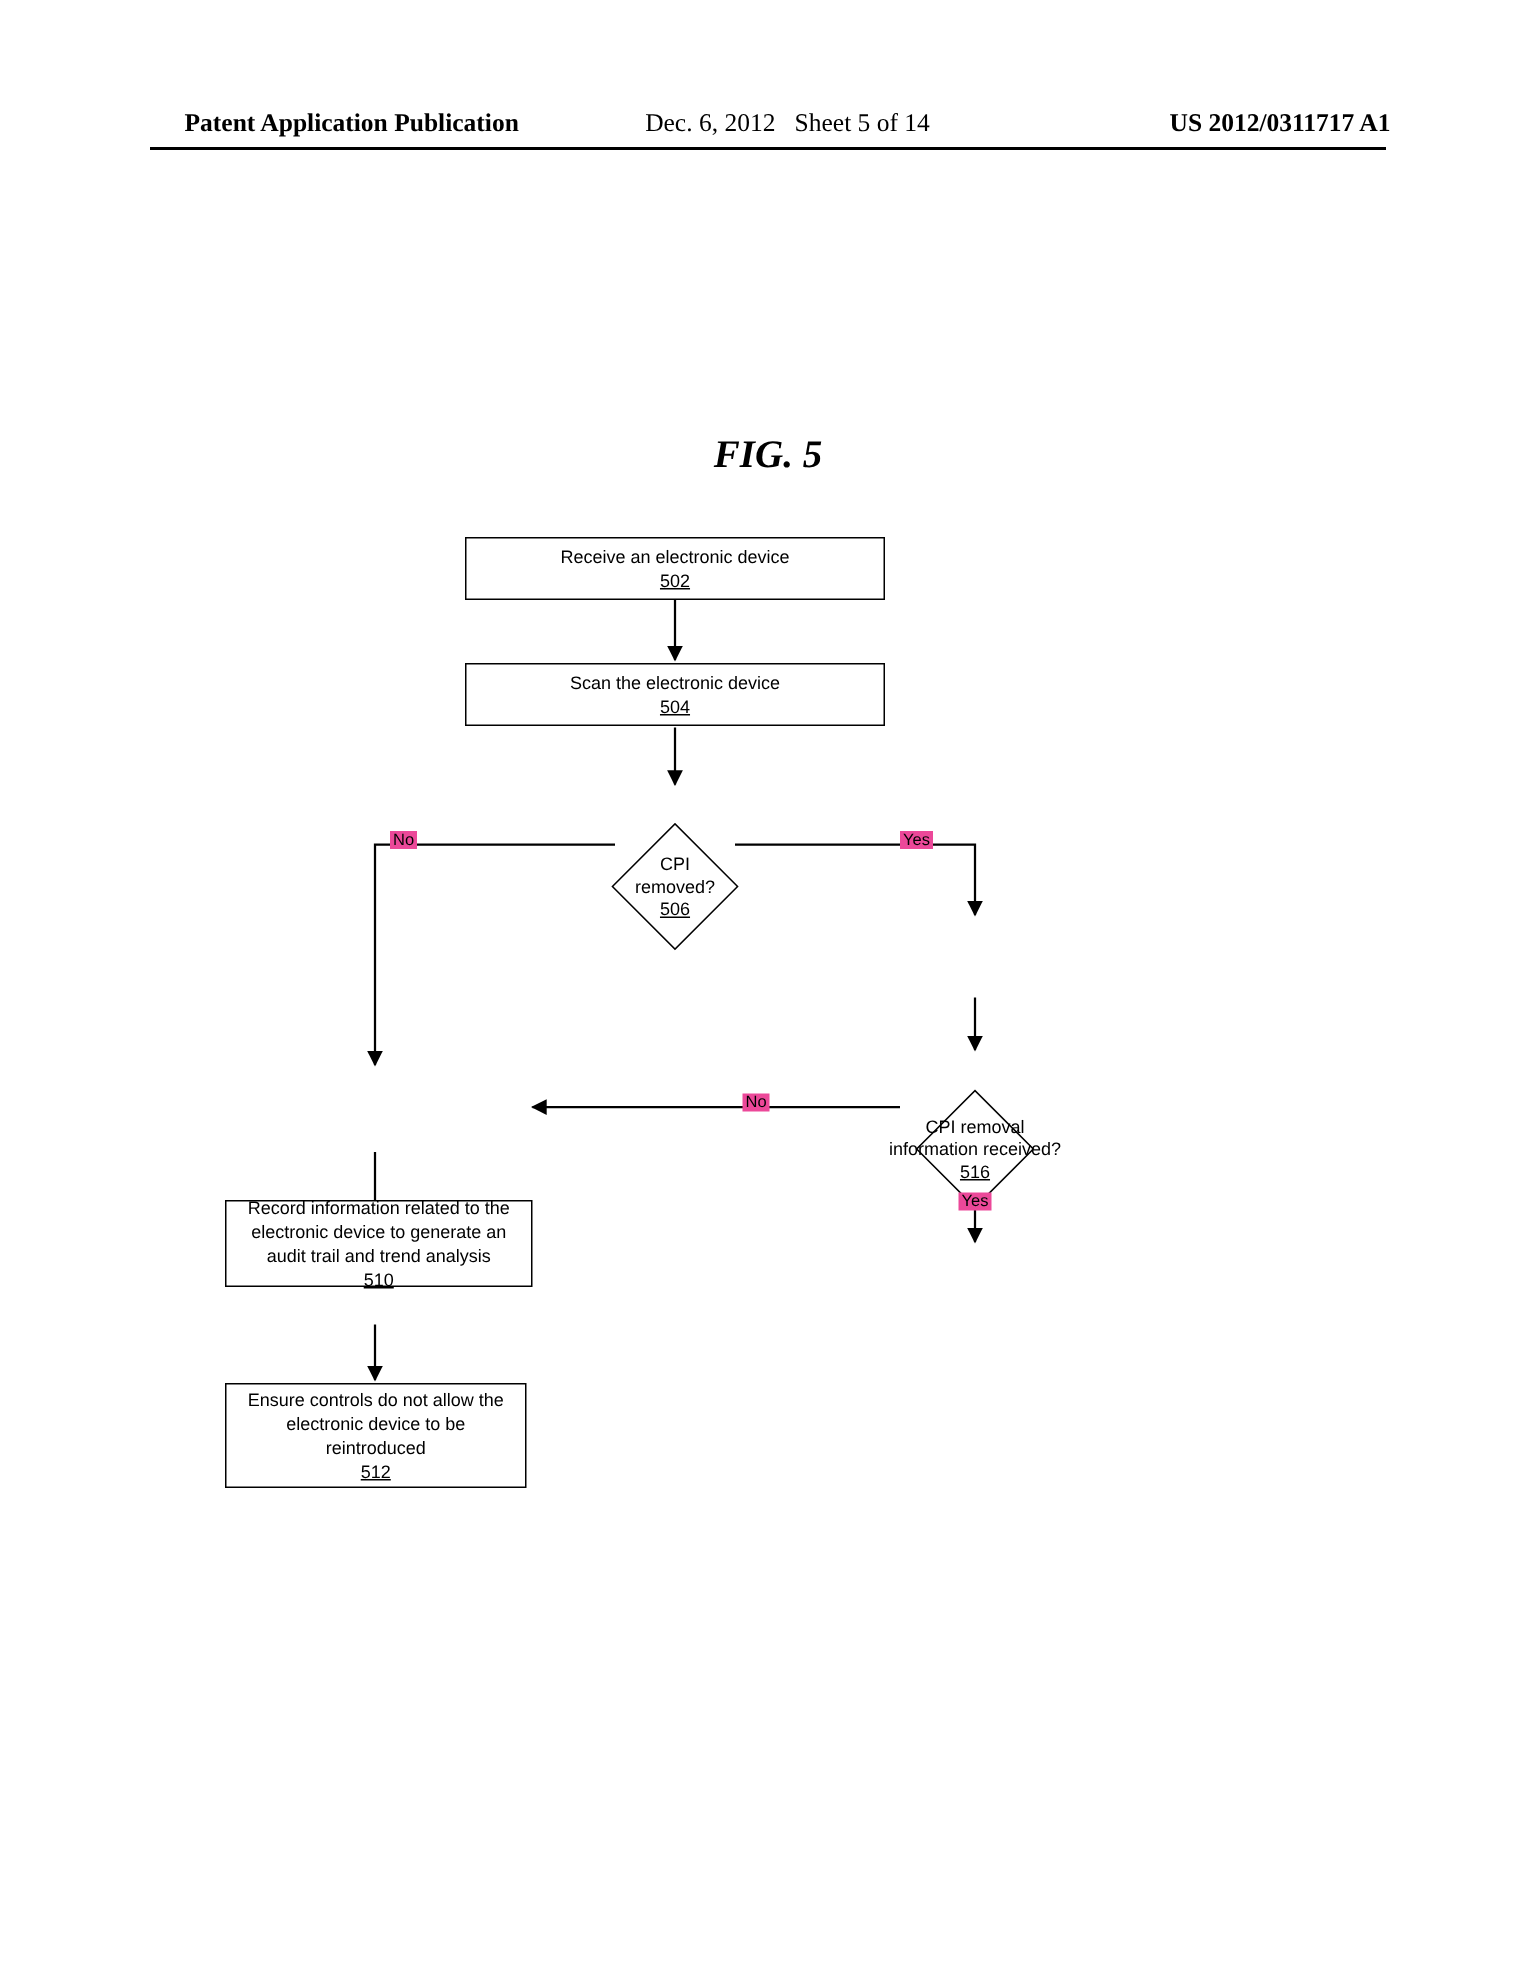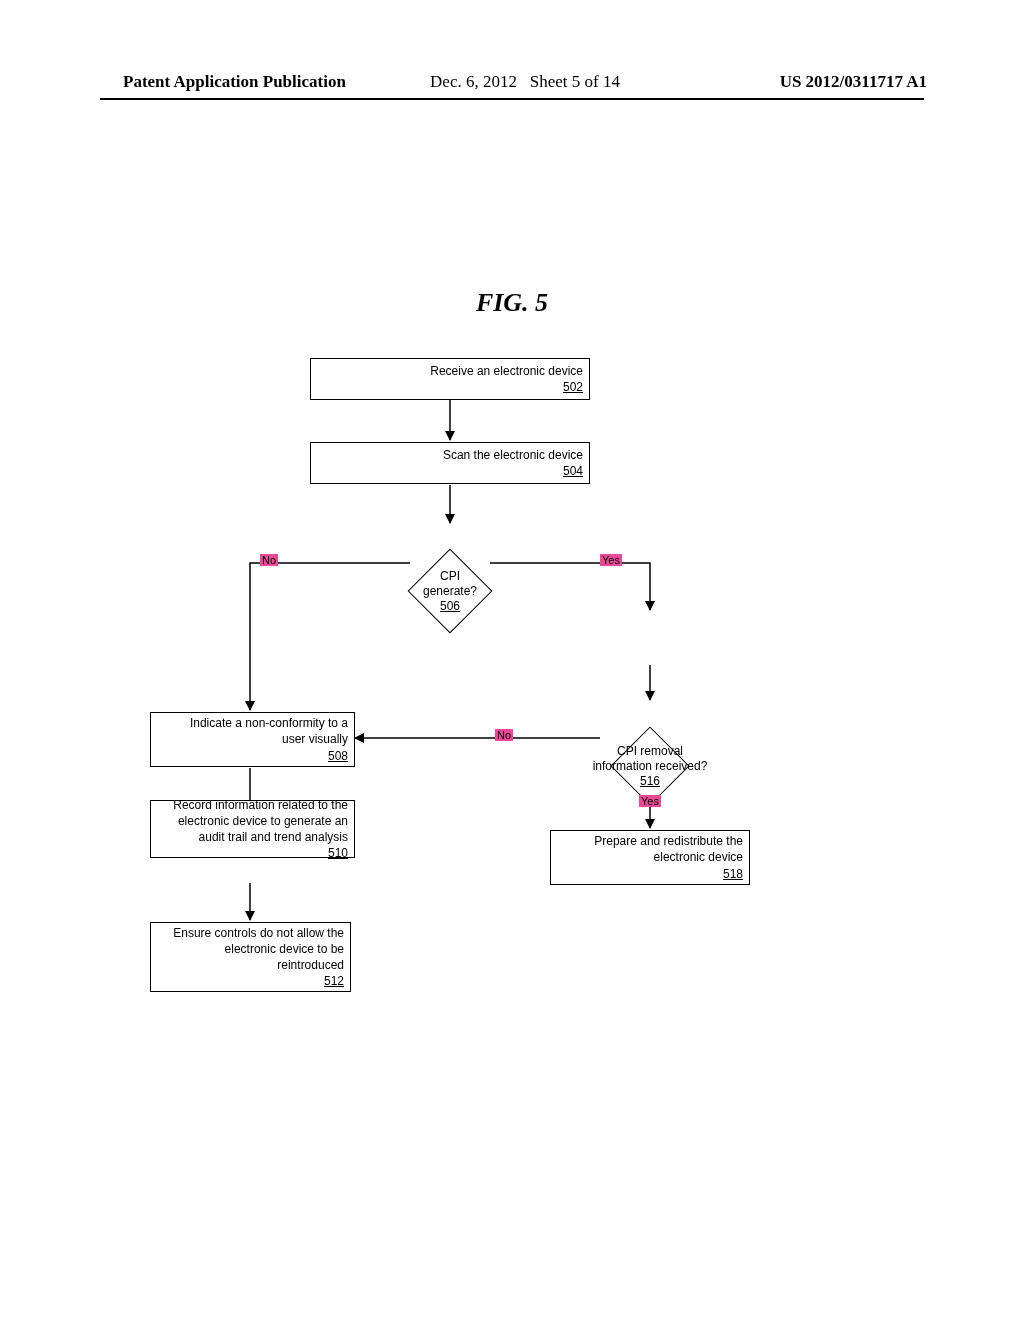--- a/index.html
+++ b/index.html
@@ -56,21 +56,20 @@
     border: 1.5px solid #000;
     text-align: center;
     font-family: Arial, Helvetica, sans-serif;
     font-size: 12px;
     display: flex;
     flex-direction: column;
     justify-content: center;
     line-height: 1.35;
     background: #fff;
     padding: 4px 6px;
-    align-items: flex-end;
   }
   .box .num { text-decoration: underline; }
   .diamond {
     position: absolute;
     background: #fff;
     font-family: Arial, Helvetica, sans-serif;
     font-size: 12px;
     text-align: center;
     margin-top: 28px;
   }
@@ -155,58 +154,48 @@
 
   <div class="box" style="left:170px; top:102px; width:280px; height:42px;">
     <span>Scan the electronic device</span>
     <span class="num">504</span>
   </div>
 
   <div class="diamond" style="left:280px; top:193px; width:60px; height:60px;">
     <div class="diamond-shape"></div>
     <div class="diamond-text" style="left:-20px; width:100px;">
       <span>CPI</span>
-      <span>generate?</span>
+      <span>removed?</span>
       <span class="num">506</span>
     </div>
   </div>
   <div class="edge-label" style="left:120px; top:214px;">No</div>
   <div class="edge-label" style="left:460px; top:214px;">Yes</div>
 
 
   <div class="diamond" style="left:482px; top:370px; width:56px; height:56px;">
     <div class="diamond-shape"></div>
     <div class="diamond-text" style="left:-45px; width:146px;">
       <span>CPI removal</span>
       <span>information received?</span>
       <span class="num">516</span>
     </div>
   </div>
   <div class="edge-label" style="left:355px; top:389px;">No</div>
   <div class="edge-label" style="left:499px; top:455px;">Yes</div>
 
-  <div class="box" style="left:10px; top:372px; width:205px; height:55px;">
-    <span>Indicate a non-conformity to a</span>
-    <span>user visually</span>
-    <span class="num">508</span>
-  </div>
 
   <div class="box" style="left:10px; top:460px; width:205px; height:58px;">
     <span>Record information related to the</span>
     <span>electronic device to generate an</span>
     <span>audit trail and trend analysis</span>
     <span class="num">510</span>
   </div>
 
   <div class="box" style="left:10px; top:582px; width:201px; height:70px;">
     <span>Ensure controls do not allow the</span>
     <span>electronic device to be</span>
     <span>reintroduced</span>
     <span class="num">512</span>
   </div>
 
-  <div class="box" style="left:410px; top:490px; width:200px; height:55px;">
-    <span>Prepare and redistribute the</span>
-    <span>electronic device</span>
-    <span class="num">518</span>
-  </div>
 
 </div>
 
 </body></html>

